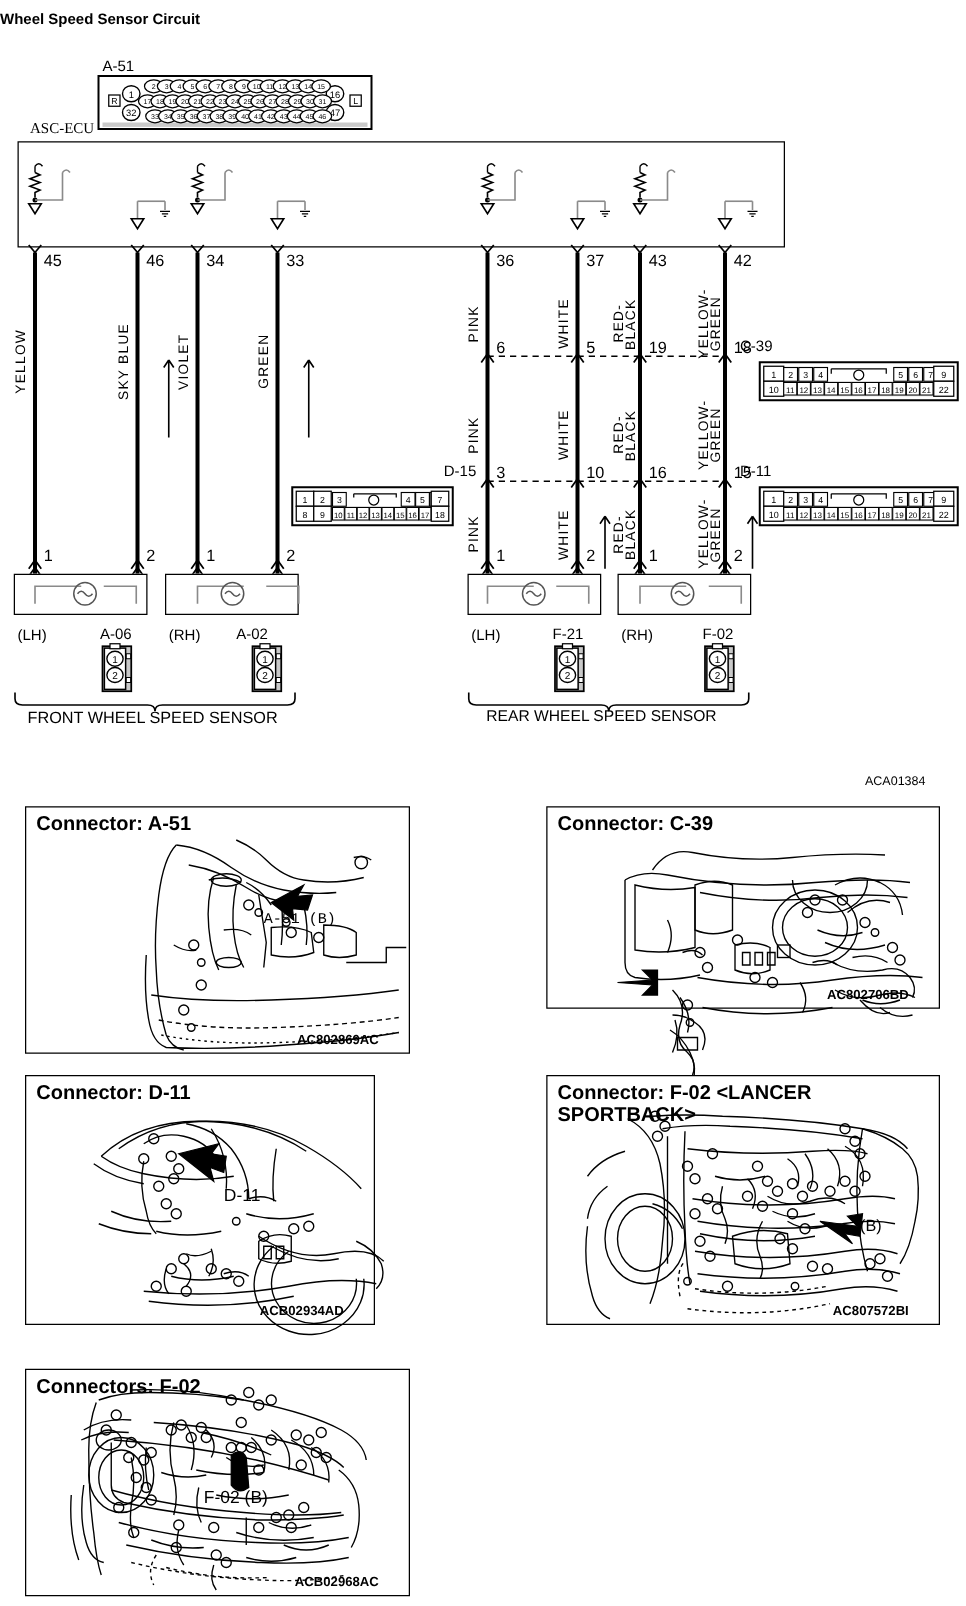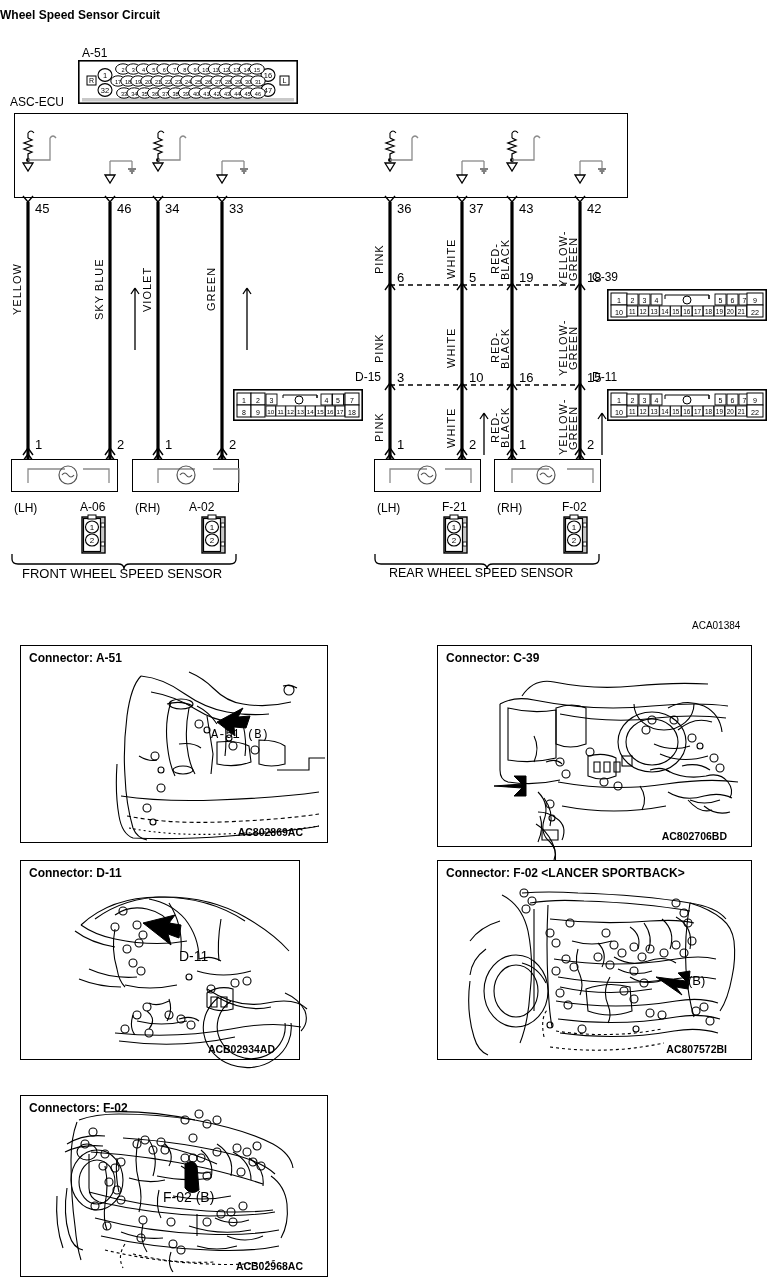--- a/index.html
+++ b/index.html
@@ -13,32 +13,32 @@
   
   .vert{writing-mode:vertical-rl;transform:rotate(180deg);
         font-size:11px;letter-spacing:1px;white-space:nowrap;line-height:1;
         text-align:center;}
   .vert2{writing-mode:vertical-rl;transform:rotate(180deg);
         font-size:11px;letter-spacing:1px;white-space:nowrap;line-height:10px;
         text-align:center;}
   .ecubox{position:absolute;border:1.5px solid #000;background:#fff;}
   svg{display:block;overflow:visible;}
   .photo{position:absolute;border:1.5px solid #000;background:#fff;box-sizing:border-box;}
-  .photo-ttl{position:absolute;top:5px;left:8px;font-size:12px;font-weight:bold;}
+  .photo-ttl{position:absolute;top:5px;left:8px;font-size:16px;font-weight:bold;}
   .photo-code{position:absolute;bottom:4px;right:24px;font-size:10.5px;font-weight:bold;}
   .code-top{position:absolute;font-size:10px;}
   .sensbox{position:absolute;border:1.5px solid #000;background:#fff;box-sizing:border-box;}
 </style>
 </head>
 <body>
 
 <div class="abs ttl">Wheel Speed Sensor Circuit</div>
 
 <div class="abs lbl" style="left:82px;top:46px;">A-51</div>
-<div class="abs lbl" style="left:10px;top:95px;">ASC-ECU</div>
+<div class="abs lbl" style="left:24px;top:95px;font-family:Liberation Serif, serif;">ASC-ECU</div>
 
 <div class="abs" style="left:78px;top:60px;">
 <svg width="220" height="44" viewBox="0 0 220 44">
   <rect x="0.8" y="0.8" width="218.4" height="42.4" fill="#fff" stroke="#000" stroke-width="1.6"></rect>
   <rect x="4" y="38" width="212" height="3.5" fill="#c9c9c9"></rect>
 
   <rect x="9" y="16" width="9" height="9" fill="#fff" stroke="#000" stroke-width="1"></rect>
   <text x="13.5" y="23.4" font-size="7" text-anchor="middle" font-family="Liberation Sans, sans-serif">R</text>
 
   <rect x="202" y="16" width="9" height="9" fill="#fff" stroke="#000" stroke-width="1"></rect>
@@ -603,21 +603,21 @@
       <circle cx="132" cy="176" r="3"></circle>
       <path d="M176,60 q12,6 20,18"></path>
       <path d="M118,110 q10,6 18,4"></path>
     </g>
     <path d="M196,76 l26,-14 l-5,9 l12,-1 l-4,12 l-12,-1 l1,9 z" fill="#000" stroke="#000" stroke-width="1"></path>
     <text class="mono" x="190" y="92" font-size="12" font-family="Liberation Mono, monospace" fill="#000">A-51  (B)</text>
   </svg>
   <div class="photo-code">AC802869AC</div>
 </div>
 
-<div class="photo" style="left:437px;top:645px;width:315px;height:202px;padding-left:20px;">
+<div class="photo" style="left:437px;top:645px;width:315px;height:162px;padding-left:20px;">
   <div class="photo-ttl">Connector: C-39</div>
   <svg width="313" height="196" viewBox="0 0 313 196" style="position:absolute;left:0;top:0;">
     <g fill="none" stroke="#000" stroke-width="1.1">
       <path d="M84,50 q12,-18 32,-14 q40,8 80,4 q40,-4 74,-2"></path>
       <path d="M62,58 q14,-8 34,-4 q60,12 118,6 q46,-4 76,0"></path>
       <path d="M62,58 l0,66 q0,10 8,12 q26,4 52,-2"></path>
       <path d="M70,62 l0,52 q24,4 48,-2 l0,-48 q-24,4 -48,-2 z"></path>
       <path d="M122,68 q50,10 96,4 q38,-4 70,0"></path>
       <path d="M120,136 q56,10 108,2 q42,-6 72,-2"></path>
       <path d="M124,160 q52,10 104,0"></path>

